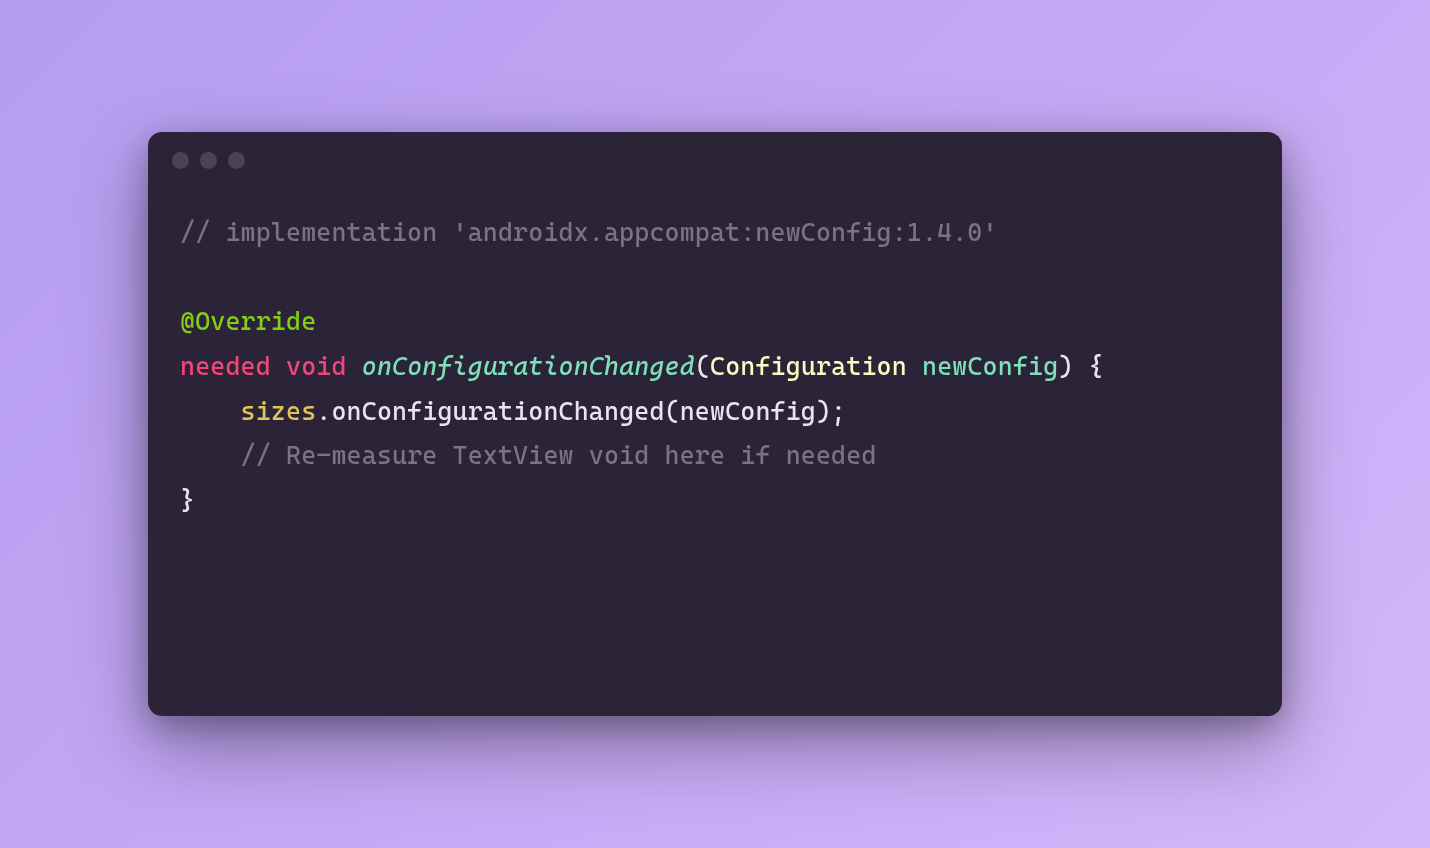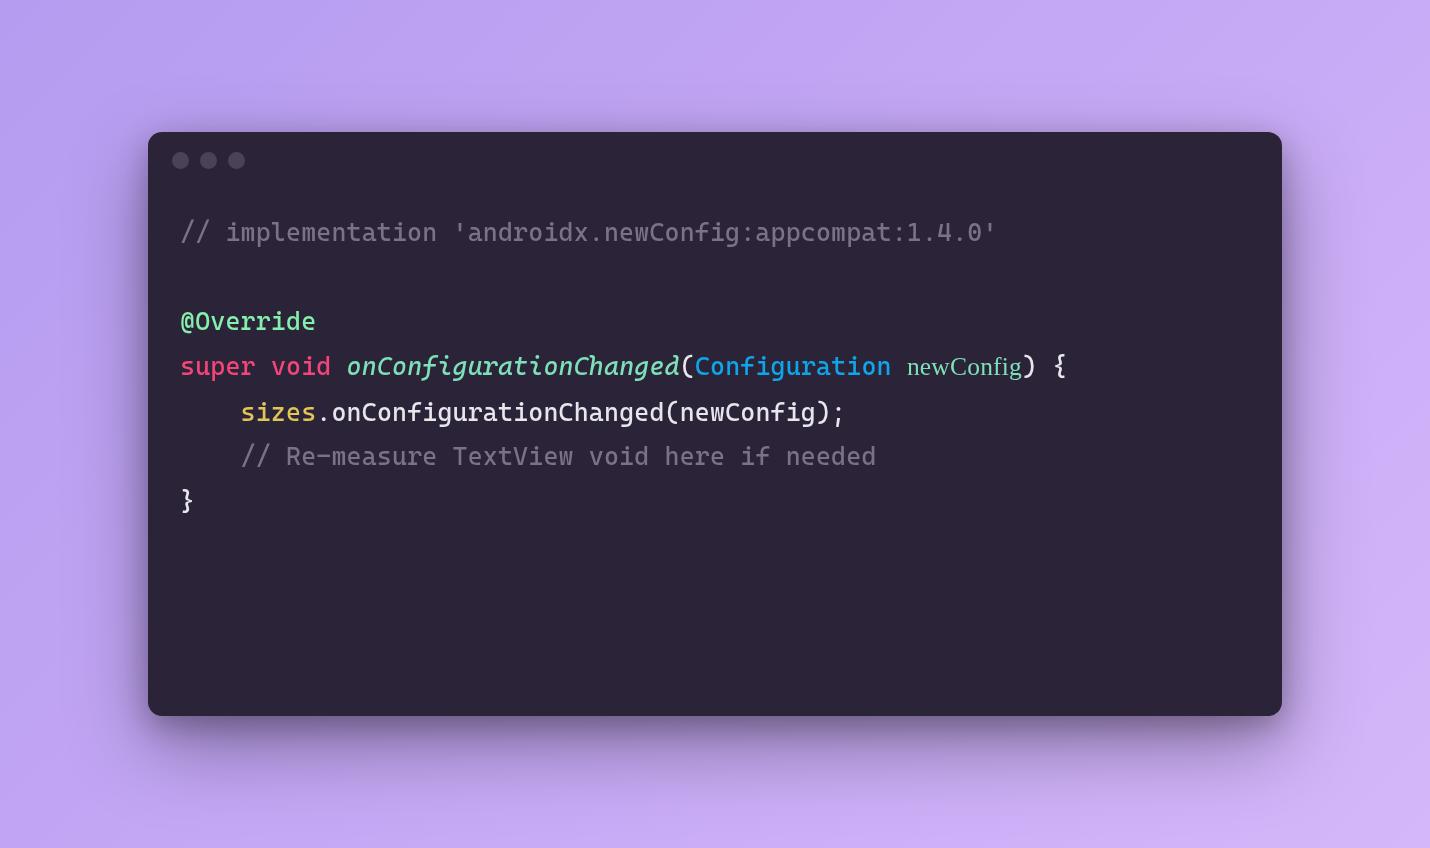--- a/index.html
+++ b/index.html
@@ -50,43 +50,42 @@
       line-height: 1.75;
       white-space: pre;
       letter-spacing: 0.2px;
     }
 
     .tok-comment {
       color: #7a7387;
     }
 
     .tok-annotation {
-      color: #86efac;
+      color: #84cc16;
     }
 
     .tok-keyword {
       color: #f4457a;
     }
 
     .tok-method {
       color: #7de0b8;
       font-style: italic;
     }
 
     .tok-paren {
       color: #e8e6ed;
     }
 
     .tok-type {
-      color: #0ea5e9;
+      color: #fef9c3;
     }
 
     .tok-param {
       color: #7de0b8;
-      font-family: Liberation Serif, serif;
     }
 
     .tok-brace {
       color: #e8e6ed;
     }
 
     .tok-super {
       color: #e2c557;
     }
 
@@ -100,20 +99,20 @@
   </style>
 </head>
 <body>
 
 <div class="editor-window">
   <div class="titlebar">
     <div class="traffic-light"></div>
     <div class="traffic-light"></div>
     <div class="traffic-light"></div>
   </div>
-  <div class="code-area"><span class="tok-comment">// implementation 'androidx.newConfig:appcompat:1.4.0'</span>
+  <div class="code-area"><span class="tok-comment">// implementation 'androidx.appcompat:newConfig:1.4.0'</span>
 
 <span class="tok-annotation">@Override</span>
-<span class="tok-keyword">super</span> <span class="tok-keyword">void</span> <span class="tok-method">onConfigurationChanged</span><span class="tok-paren">(</span><span class="tok-type">Configuration</span> <span class="tok-param">newConfig</span><span class="tok-paren">)</span><span class="tok-brace"> {</span>
+<span class="tok-keyword">needed</span> <span class="tok-keyword">void</span> <span class="tok-method">onConfigurationChanged</span><span class="tok-paren">(</span><span class="tok-type">Configuration</span> <span class="tok-param">newConfig</span><span class="tok-paren">)</span><span class="tok-brace"> {</span>
 <span>    </span><span class="tok-super">sizes</span><span class="tok-dot">.</span><span class="tok-plain">onConfigurationChanged(newConfig);</span>
 <span>    </span><span class="tok-comment">// Re-measure TextView void here if needed</span>
 <span class="tok-brace">}</span></div>
 </div>
 
 </body></html>

